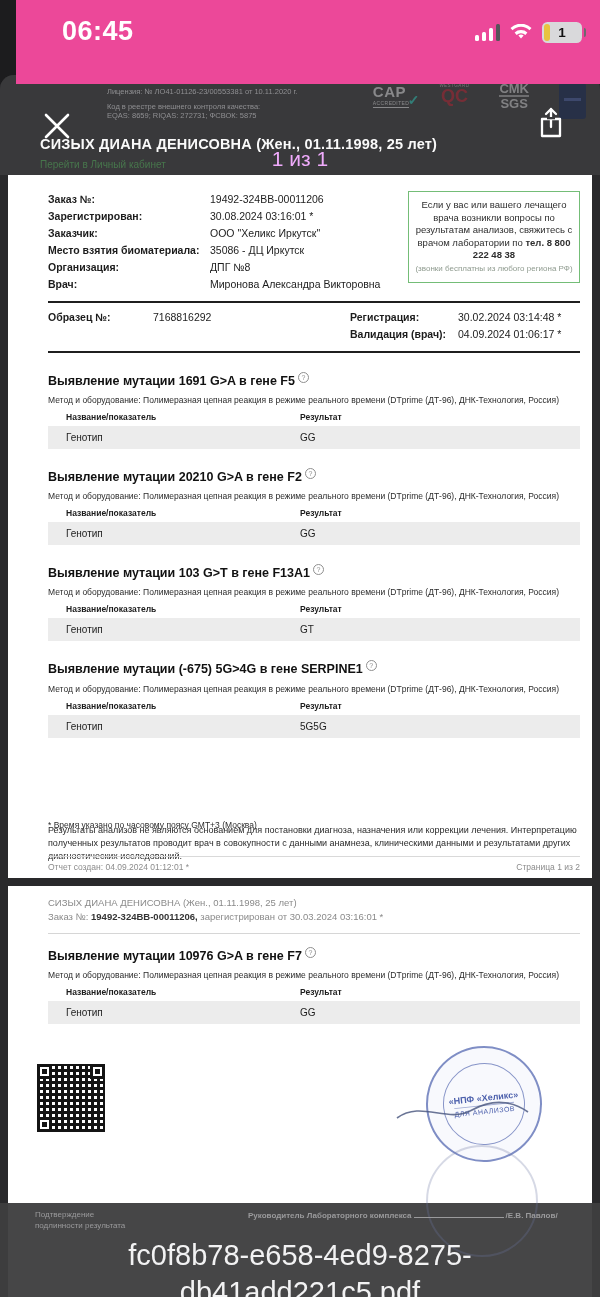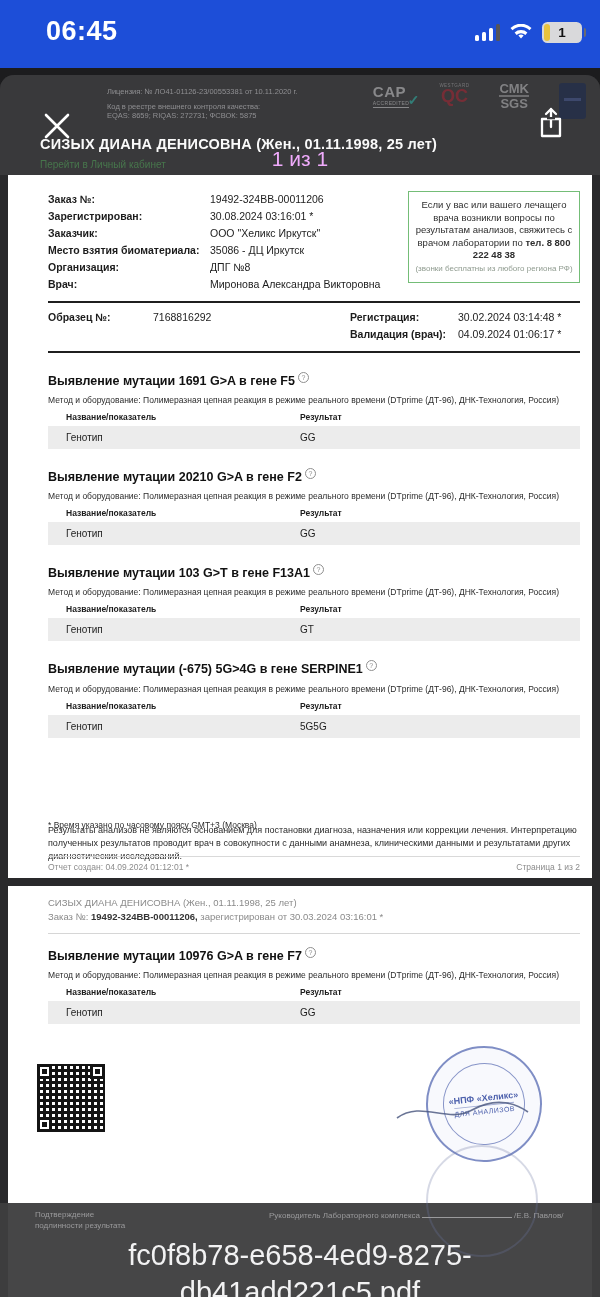--- a/index.html
+++ b/index.html
@@ -1,19 +1,19 @@
 <!DOCTYPE html>
 <html><head>
 <meta charset="utf-8">
 <style>
   html,body{margin:0;padding:0;background:#000;}
   .phone{position:relative;width:600px;height:1297px;background:#1c1c1e;overflow:hidden;
          font-family:"Liberation Sans",sans-serif;}
   
-  .statusbar{position:absolute;top:0;left:0;right:0;height:68px;background:#1d4ed8;z-index:40;}
+  .statusbar{position:absolute;top:0;left:16px;right:0;height:84px;background:#ec4899;z-index:40;}
   .sb-time{position:absolute;left:46px;top:16px;color:#fff;font-size:27px;font-weight:700;letter-spacing:.5px;}
   .sb-icons{position:absolute;right:18px;top:22px;display:flex;align-items:center;gap:9px;}
   .cell-bars{display:flex;align-items:flex-end;gap:2.5px;height:17px;}
   .cell-bars i{display:block;width:4.5px;border-radius:1.5px;background:#fff;}
   .cell-bars i:nth-child(1){height:6px}.cell-bars i:nth-child(2){height:9px}
   .cell-bars i:nth-child(3){height:13px}.cell-bars i:nth-child(4){height:17px;background:#55555a}
   .battery{position:relative;width:40px;height:21px;background:#d9d9db;border-radius:5.5px;
            display:flex;align-items:center;justify-content:center;}
   .battery .lvl{position:absolute;left:2px;top:2px;bottom:2px;width:6px;border-radius:3px;background:#e8c33f;}
   .battery .num{position:relative;font-size:13.5px;font-weight:700;color:#111;}
@@ -91,21 +91,21 @@
   .stamp{position:absolute;right:50px;top:160px;width:112px;height:112px;border:2px solid rgba(76,96,172,.7);
          border-radius:50%;transform:rotate(-6deg);color:#4c60ac;display:flex;flex-direction:column;
          align-items:center;justify-content:center;text-align:center;background:rgba(120,140,210,.05);}
   .stamp::before{content:"";position:absolute;inset:15px;border:1.5px solid rgba(76,96,172,.65);border-radius:50%;}
   .stamp .s1{font-size:9px;font-weight:700;}
   .stamp .s2{font-size:7px;letter-spacing:.5px;margin-top:2px;border-top:1px solid rgba(76,96,172,.5);padding-top:2px;}
   .squiggle{position:absolute;right:60px;top:212px;}
   
   .bottom-ov{position:absolute;left:0;right:0;top:1128px;height:169px;background:rgba(62,62,64,.96);z-index:30;}
   .ov-caption{position:absolute;left:35px;top:6px;font-size:8px;line-height:11px;color:#9a9a9c;}
-  .ov-sign{position:absolute;left:269px;top:8px;font-size:8px;color:#9a9a9c;white-space:nowrap;}
+  .ov-sign{position:absolute;left:248px;top:8px;font-size:8px;color:#9a9a9c;white-space:nowrap;font-weight:bold;}
   .ov-sign .line{display:inline-block;width:90px;border-bottom:1px solid #9a9a9c;margin:0 2px;}
   .ov-stamp-ghost{position:absolute;right:62px;top:-58px;width:108px;height:108px;border:2px solid #6d77a0;
                   border-radius:50%;opacity:.28;}
   .ov-filename{position:absolute;left:0;right:0;top:34px;text-align:center;color:#f2f2f3;
                font-size:29px;line-height:37px;}
   svg{display:block;}
 </style>
 </head>
 <body>
 

